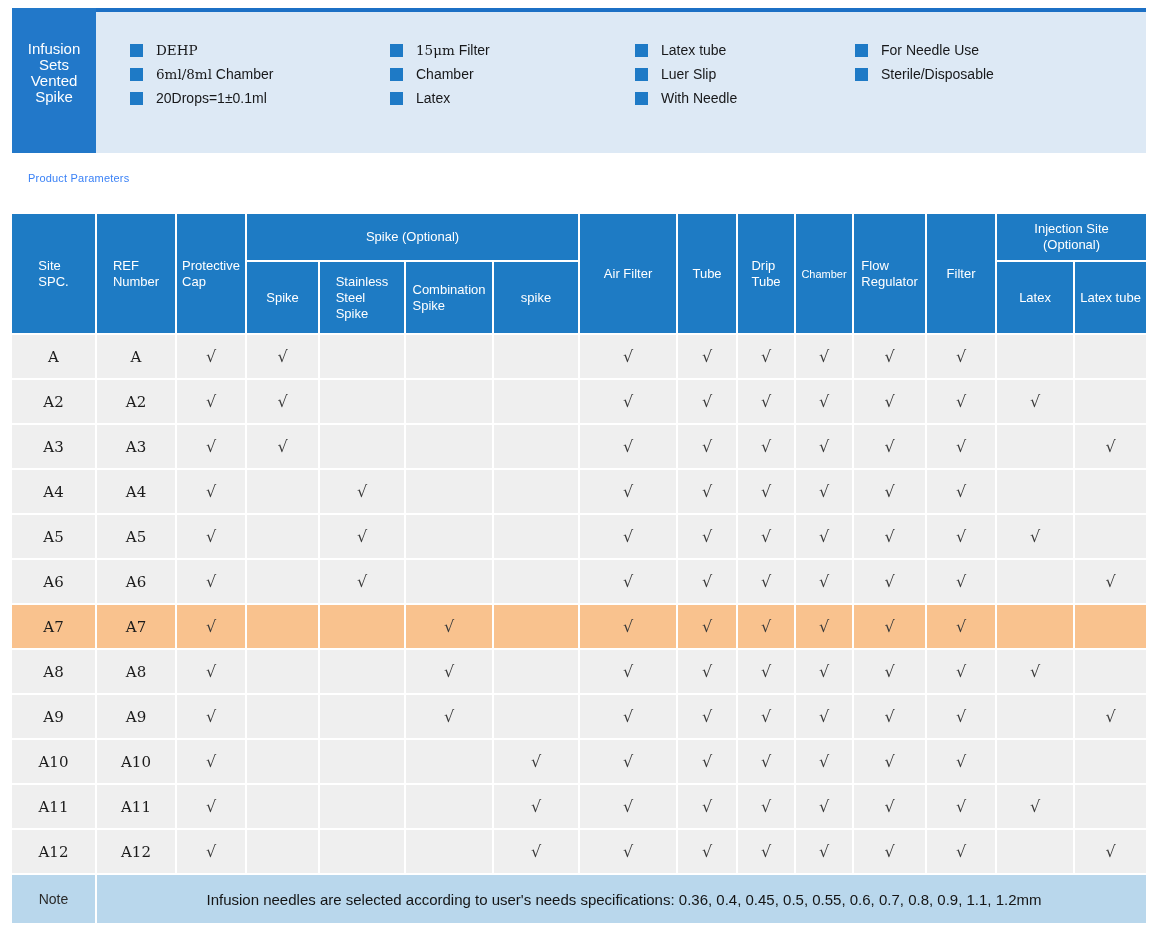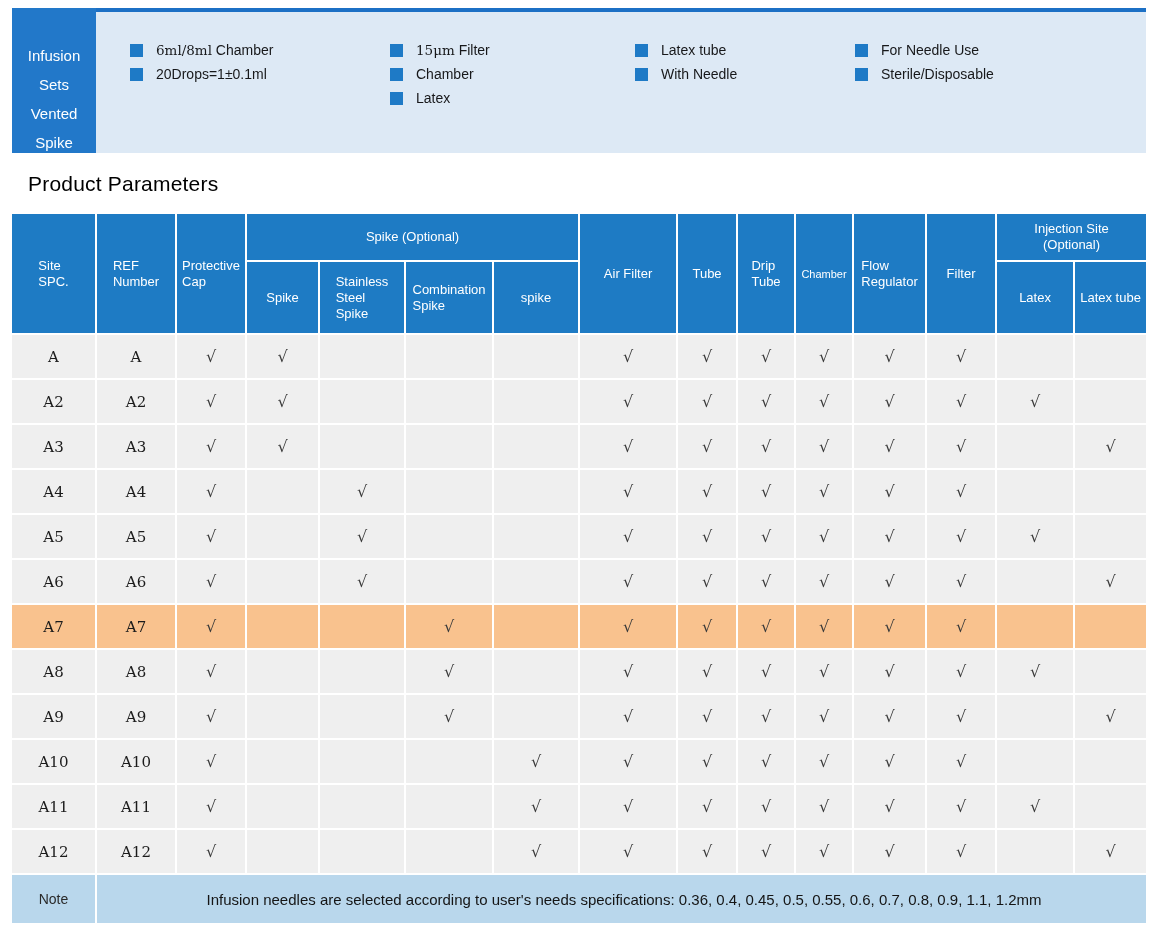--- a/index.html
+++ b/index.html
@@ -6,39 +6,39 @@
   body{
     width:1150px;height:950px;background:#ffffff;
     font-family:"Liberation Sans",sans-serif;
     position:relative;overflow:hidden;
   }
   
   .hero{position:absolute;left:12px;top:8px;width:1134px;height:145px;}
   .hero-box{
     position:absolute;left:0;top:0;width:84px;height:145px;
     background:var(--hero-blue,#2278c9);color:#fff;
-    font-size:15px;line-height:29px;text-align:center;
+    font-size:15px;line-height:16px;text-align:center;
     padding-top:33px;box-sizing:border-box;white-space:pre-line;
   }
   .hero-panel{
     position:absolute;left:84px;top:0;width:1050px;height:145px;
     background:var(--panel-bg,#dde9f5);
     border-top:4px solid var(--panel-border,#1c70c5);
     box-sizing:border-box;display:flex;padding:26px 0 0 34px;
   }
   .feat-col{display:flex;flex-direction:column;}
   .feat-col:nth-child(1){width:260px;}
   .feat-col:nth-child(2){width:245px;}
   .feat-col:nth-child(3){width:220px;}
   .feat-item{display:flex;align-items:center;height:24px;}
   .bullet{width:13px;height:13px;background:var(--bullet-blue,#1e7ac6);margin-right:13px;flex:none;}
   .feat-label{font-size:14px;color:#17181a;white-space:pre;}
   .feat-serif{font-family:"DejaVu Serif",serif;font-size:13.5px;}
   
-  .section-title{position:absolute;left:28px;top:172px;font-size:21px;font-weight:400;color:#000000;letter-spacing:.2px;text-align:center;}
+  .section-title{position:absolute;left:28px;top:172px;font-size:11px;font-weight:400;color:#3b82f6;letter-spacing:.2px;text-align:center;}
   
   table.params{
     position:absolute;left:10px;top:212px;width:1136px;
     border-collapse:collapse;table-layout:fixed;
   }
   .params th,.params td{border:2px solid #ffffff;padding:0;overflow:hidden;}
   .params thead th{
     background:var(--header-blue,#1e7bc4);color:#ffffff;
     font-weight:400;font-size:13px;text-align:center;vertical-align:middle;
   }
@@ -61,20 +61,24 @@
 <div class="hero">
   <div class="hero-box">Infusion
 Sets
 Vented
 Spike</div>
   <div class="hero-panel">
 
   <div class="feat-col">
         <div class="feat-item">
           <span class="bullet"></span>
+          <span class="feat-label"><span class="feat-serif">DEHP</span></span>
+        </div>
+        <div class="feat-item">
+          <span class="bullet"></span>
           <span class="feat-label"><span class="feat-serif">6ml/8ml</span> Chamber</span>
         </div>
         <div class="feat-item">
           <span class="bullet"></span>
           <span class="feat-label">20Drops=1±0.1ml</span>
         </div>
       </div>
       <div class="feat-col">
         <div class="feat-item">
           <span class="bullet"></span>
@@ -86,20 +90,24 @@
         </div>
         <div class="feat-item">
           <span class="bullet"></span>
           <span class="feat-label">Latex</span>
         </div>
       </div>
       <div class="feat-col">
         <div class="feat-item">
           <span class="bullet"></span>
           <span class="feat-label">Latex tube</span>
+        </div>
+        <div class="feat-item">
+          <span class="bullet"></span>
+          <span class="feat-label">Luer Slip</span>
         </div>
         <div class="feat-item">
           <span class="bullet"></span>
           <span class="feat-label">With Needle</span>
         </div>
       </div>
       <div class="feat-col">
         <div class="feat-item">
           <span class="bullet"></span>
           <span class="feat-label">For Needle Use</span>

